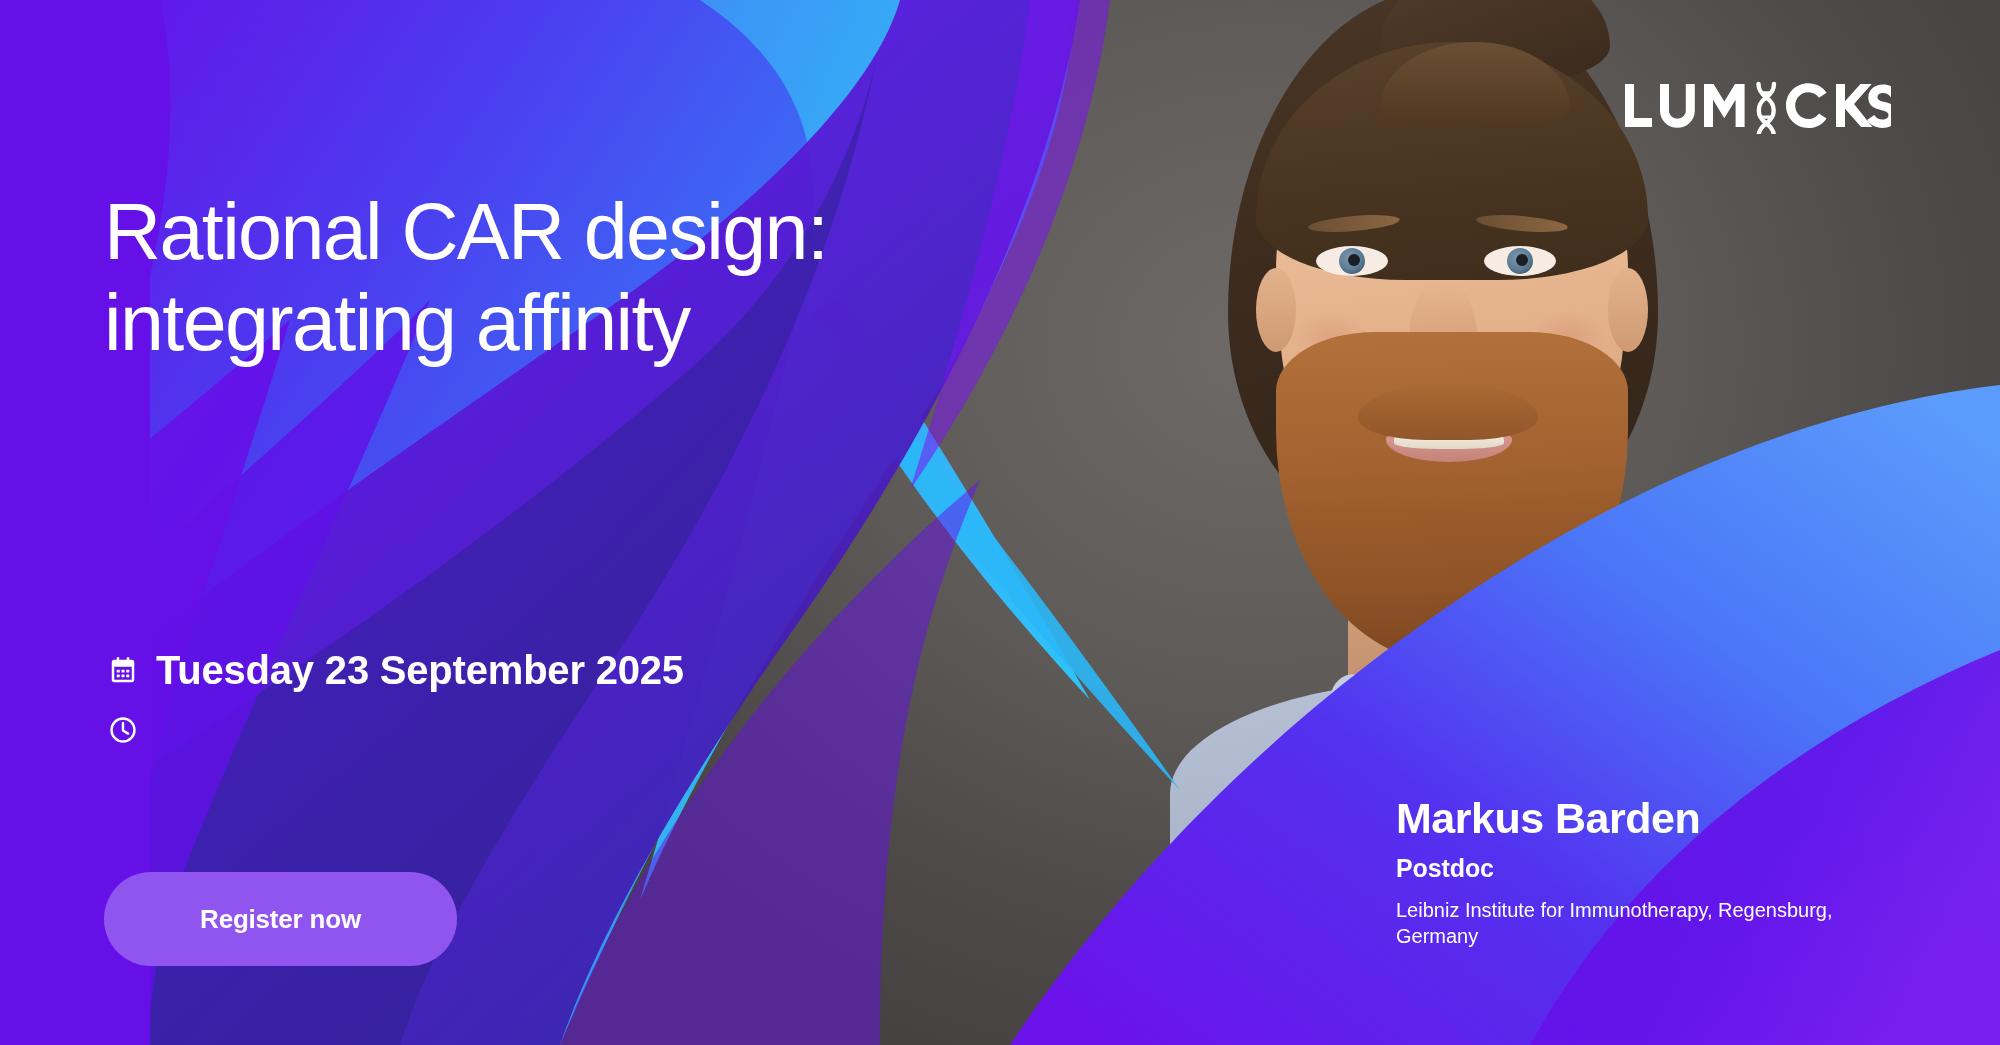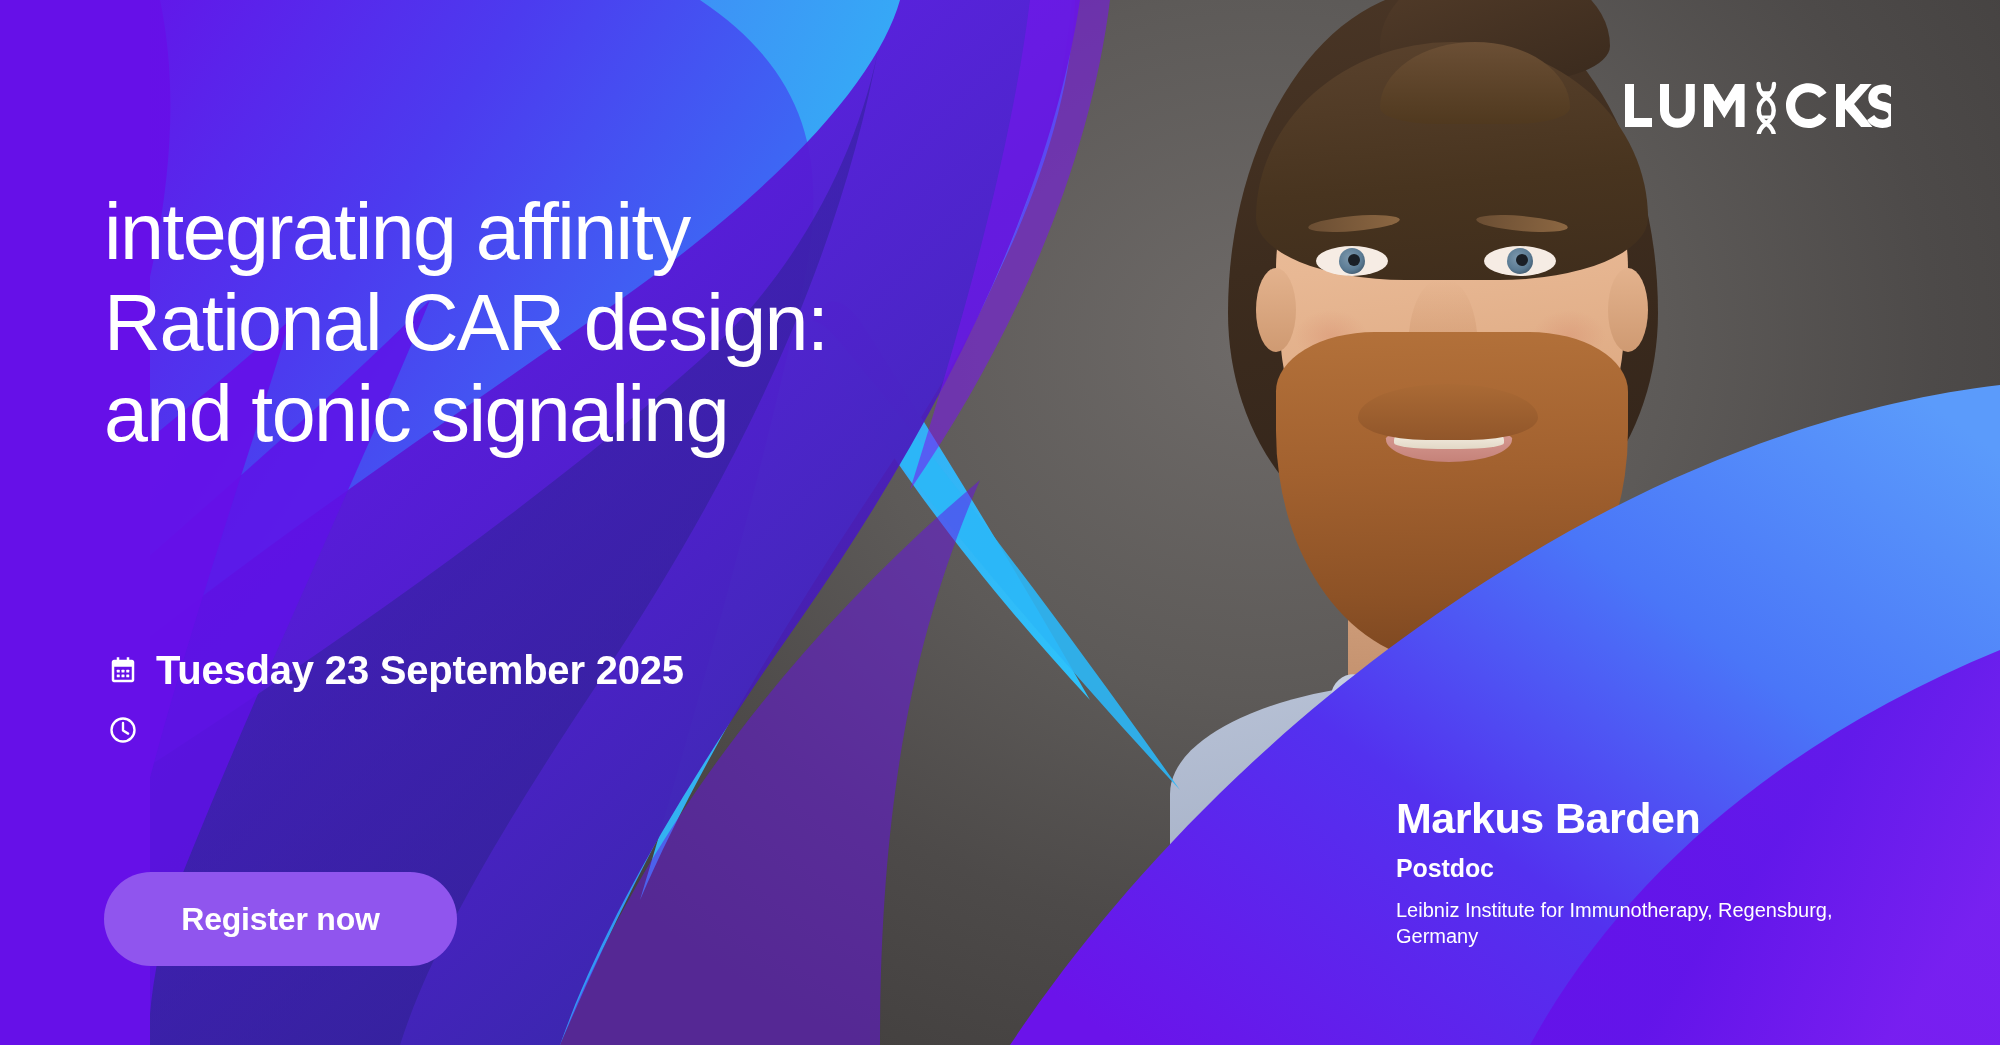--- a/index.html
+++ b/index.html
@@ -171,21 +171,21 @@
   }
   .meta-icon { width:30px; height:30px; flex:0 0 30px; display:block; }
 
   .cta {
     position:absolute; left:104px; top:872px;
     width:353px; height:94px;
     border-radius:47px;
     background:#9055ee;
     border:none; cursor:pointer;
     display:flex; align-items:center; justify-content:center;
-    color:#ffffff; font-size:32px; font-weight:700;
+    color:#ffffff; font-size:26px; font-weight:700;
     letter-spacing:-0.2px;
     font-family:"Liberation Sans", sans-serif;
   }
 
   .speaker {
     position:absolute; left:1396px; top:795px;
     width:520px; color:#ffffff;
   }
   .speaker-name {
     font-size:43px; font-weight:700; letter-spacing:-0.5px;
@@ -332,23 +332,22 @@
              C920,620 880,780 880,1045 Z" fill="#6610e8" opacity="0.5"></path>
 
     <path d="M1030,0 L1110,0 C1090,160 1020,330 910,490
              C960,330 1010,160 1030,0 Z" fill="#7a14f0" opacity="0.55"></path>
   </svg>
 
   <div class="content">
 
 
     <h1 class="headline">
+      <span class="headline-line">Rational CAR design:</span>
       <span class="headline-line">integrating affinity</span>
-      <span class="headline-line">Rational CAR design:</span>
-      <span class="headline-line">and tonic signaling</span>
     </h1>
 
     <div class="meta">
       <div class="meta-row">
         <svg class="meta-icon" viewBox="0 0 24 24">
           <path fill="#ffffff" d="M7 1h2v2h6V1h2v2h2.2c.99 0 1.8.81 1.8 1.8v14.4c0 .99-.81 1.8-1.8 1.8H4.8C3.81 21 3 20.19 3 19.2V4.8C3 3.81 3.81 3 4.8 3H7V1zM5 8.6v10.2c0 .11.09.2.2.2h13.6c.11 0 .2-.09.2-.2V8.6H5z"></path>
           <rect fill="#ffffff" x="7" y="11" width="2.4" height="2.2" rx="0.4"></rect>
           <rect fill="#ffffff" x="10.8" y="11" width="2.4" height="2.2" rx="0.4"></rect>
           <rect fill="#ffffff" x="14.6" y="11" width="2.4" height="2.2" rx="0.4"></rect>
           <rect fill="#ffffff" x="7" y="14.8" width="2.4" height="2.2" rx="0.4"></rect>

